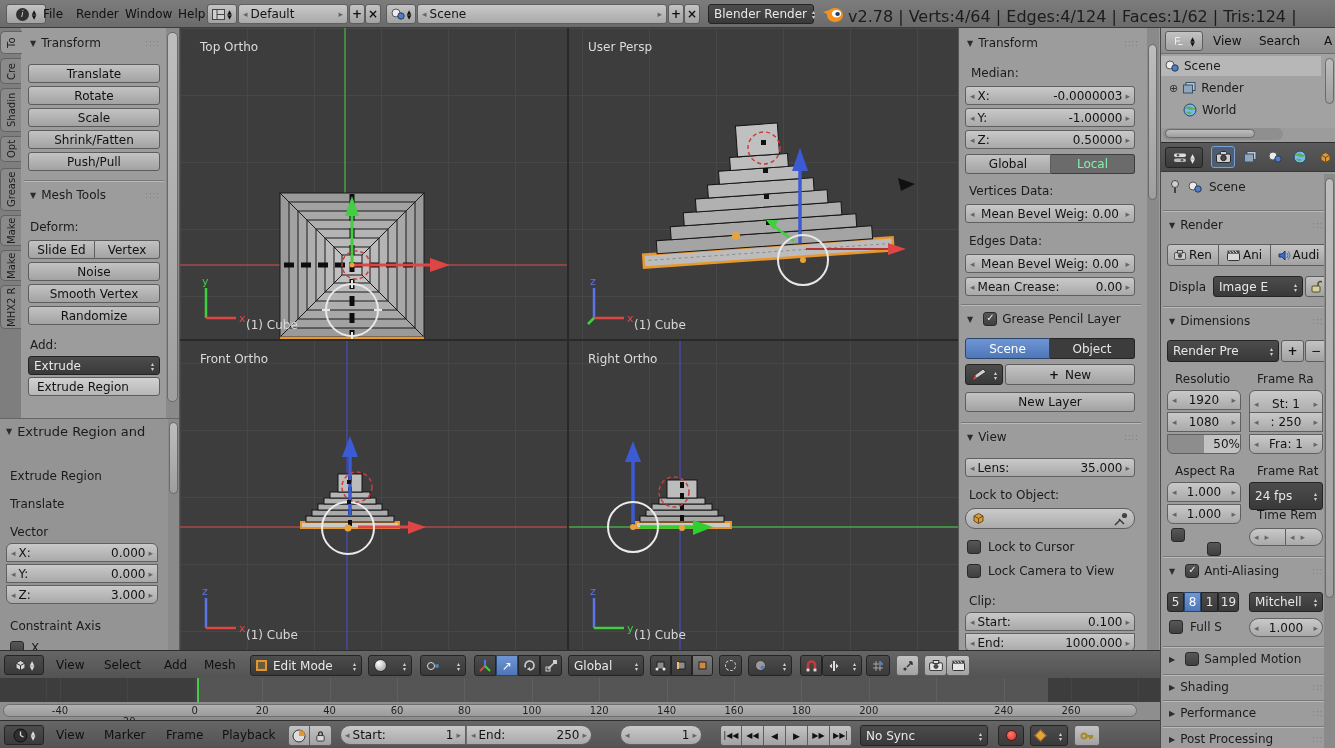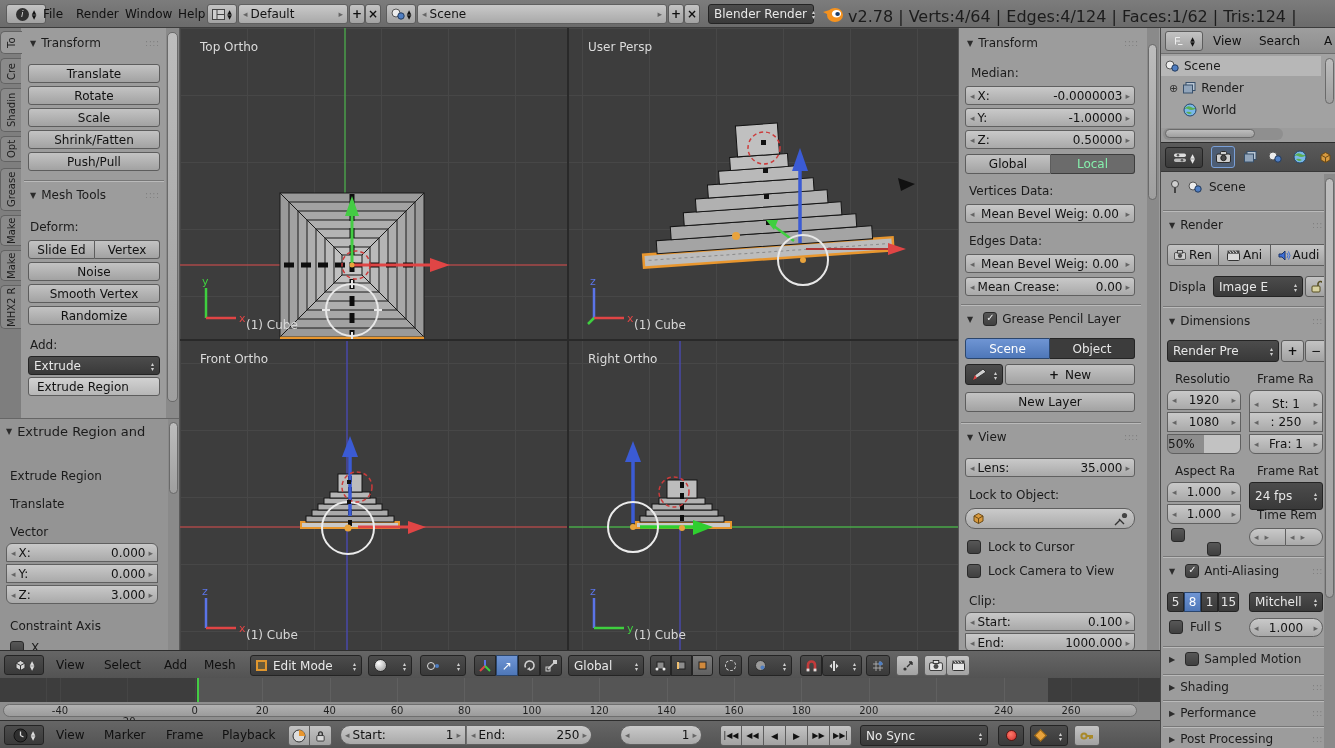--- a/index.html
+++ b/index.html
@@ -566,21 +566,21 @@
     <div class="abs btn plus" style="left:120px;top:312px;width:23px;height:22px"></div>
     <div class="abs btn" style="left:144px;top:312px;width:22px;height:22px">−</div>
     <div class="abs lab" style="left:14px;top:344px">Resolutio</div>
     <div class="abs lab" style="left:96px;top:344px">Frame Ra</div>
     <div class="abs field cen" style="left:6px;top:362px;width:74px;height:20px;border-radius:6px 6px 0 0">
         <span class="val">1920</span>
       </div>
     <div class="abs field cen" style="left:6px;top:384px;width:74px;height:20px;border-radius:0">
         <span class="val">1080</span>
       </div>
-    <div class="abs" style="left:6px;top:406px;width:74px;height:20px;border:1px solid #606060;border-radius:0 0 6px 6px;background:linear-gradient(to right,#8d8d8d 0 50%,#c2c2c2 50%);display:flex;align-items:center;justify-content:flex-start">
+    <div class="abs" style="left:6px;top:406px;width:74px;height:20px;border:1px solid #606060;border-radius:0 0 6px 6px;background:linear-gradient(to right,#8d8d8d 0 50%,#c2c2c2 50%);display:flex;align-items:center;justify-content:flex-end">
         <span>50%</span>
       </div>
     <div class="abs field cen" style="left:88px;top:362px;width:74px;height:27px;border-radius:6px 6px 0 0">
         <span class="val">St: 1</span>
       </div>
     <div class="abs field cen" style="left:88px;top:384px;width:74px;height:20px;border-radius:0">
         <span class="val">: 250</span>
       </div>
     <div class="abs field cen" style="left:88px;top:406px;width:74px;height:20px;border-radius:0 0 6px 6px">
         <span class="val">Fra: 1</span>
@@ -603,21 +603,21 @@
     <div class="abs field" style="left:125px;top:500px;width:37px;height:18px;border-radius:0 9px 9px 0;border-left:none"></div>
     <div class="abs sep" style="left:2px;top:528px;width:168px"></div>
     <div class="abs phdr tri-d" style="left:8px;top:536px;width:158px;gap:5px">
         <span class="chk on"></span>
         <span>Anti-Aliasing</span>
         <span class="grip"></span>
       </div>
     <div class="abs bdark" style="left:6px;top:564px;width:17px;height:20px;border-radius:3px 0 0 3px">5</div>
     <div class="abs" style="left:23px;top:564px;width:17px;height:20px;background:linear-gradient(#6f95d4,#4e77b8);border:1px solid #2b466d;color:#fff;display:flex;align-items:center;justify-content:center">8</div>
     <div class="abs bdark" style="left:40px;top:564px;width:17px;height:20px;border-radius:0">1</div>
-    <div class="abs bdark" style="left:57px;top:564px;width:21px;height:20px;border-radius:0 3px 3px 0">15</div>
+    <div class="abs bdark" style="left:57px;top:564px;width:21px;height:20px;border-radius:0 3px 3px 0">19</div>
     <div class="abs dd" style="left:88px;top:564px;width:74px;height:20px">
         <span>Mitchell</span>
       </div>
     <div class="abs row" style="left:8px;top:592px;gap:7px">
         <span class="chk"></span>
         <span class="lab">Full S</span>
       </div>
     <div class="abs field cen" style="left:88px;top:590px;width:74px;height:19px;border-radius:10px">
         <span class="val">1.000</span>
       </div>

